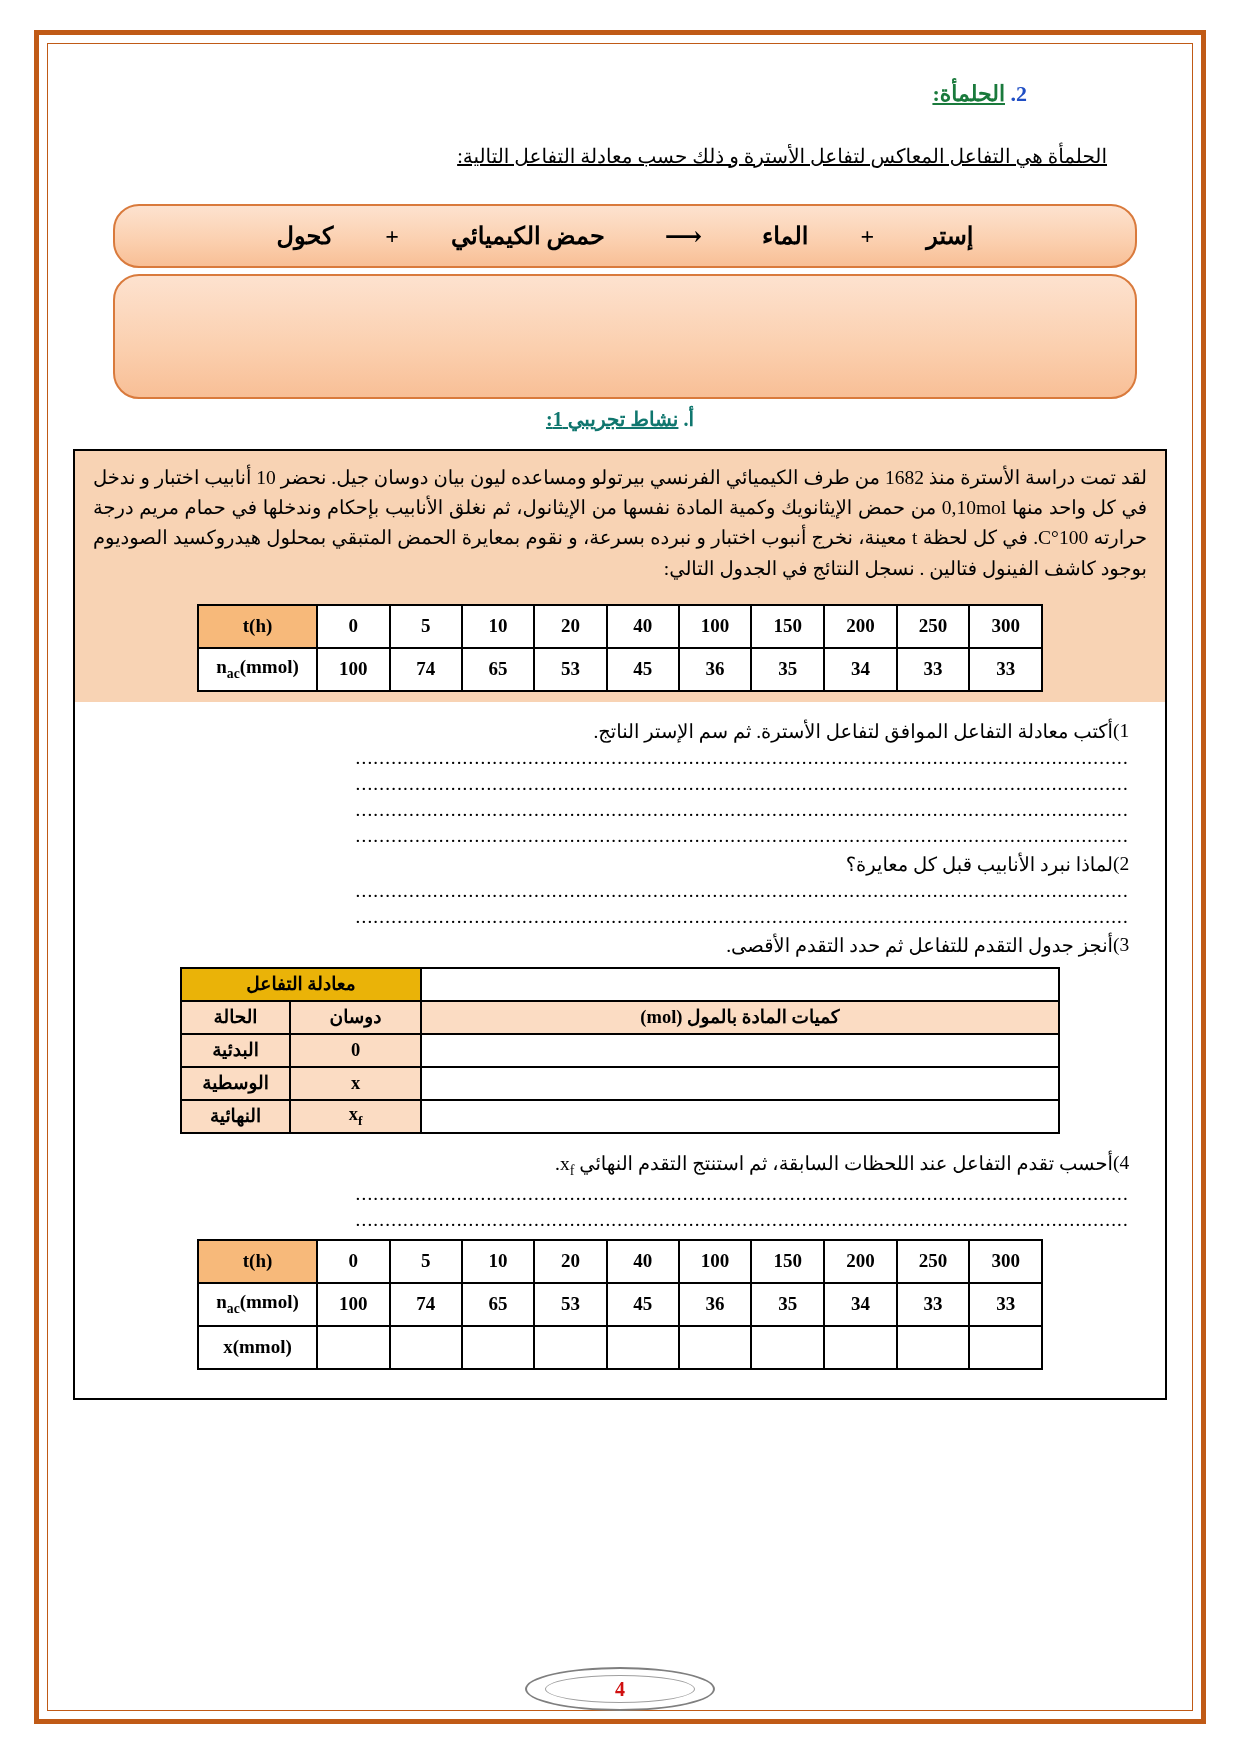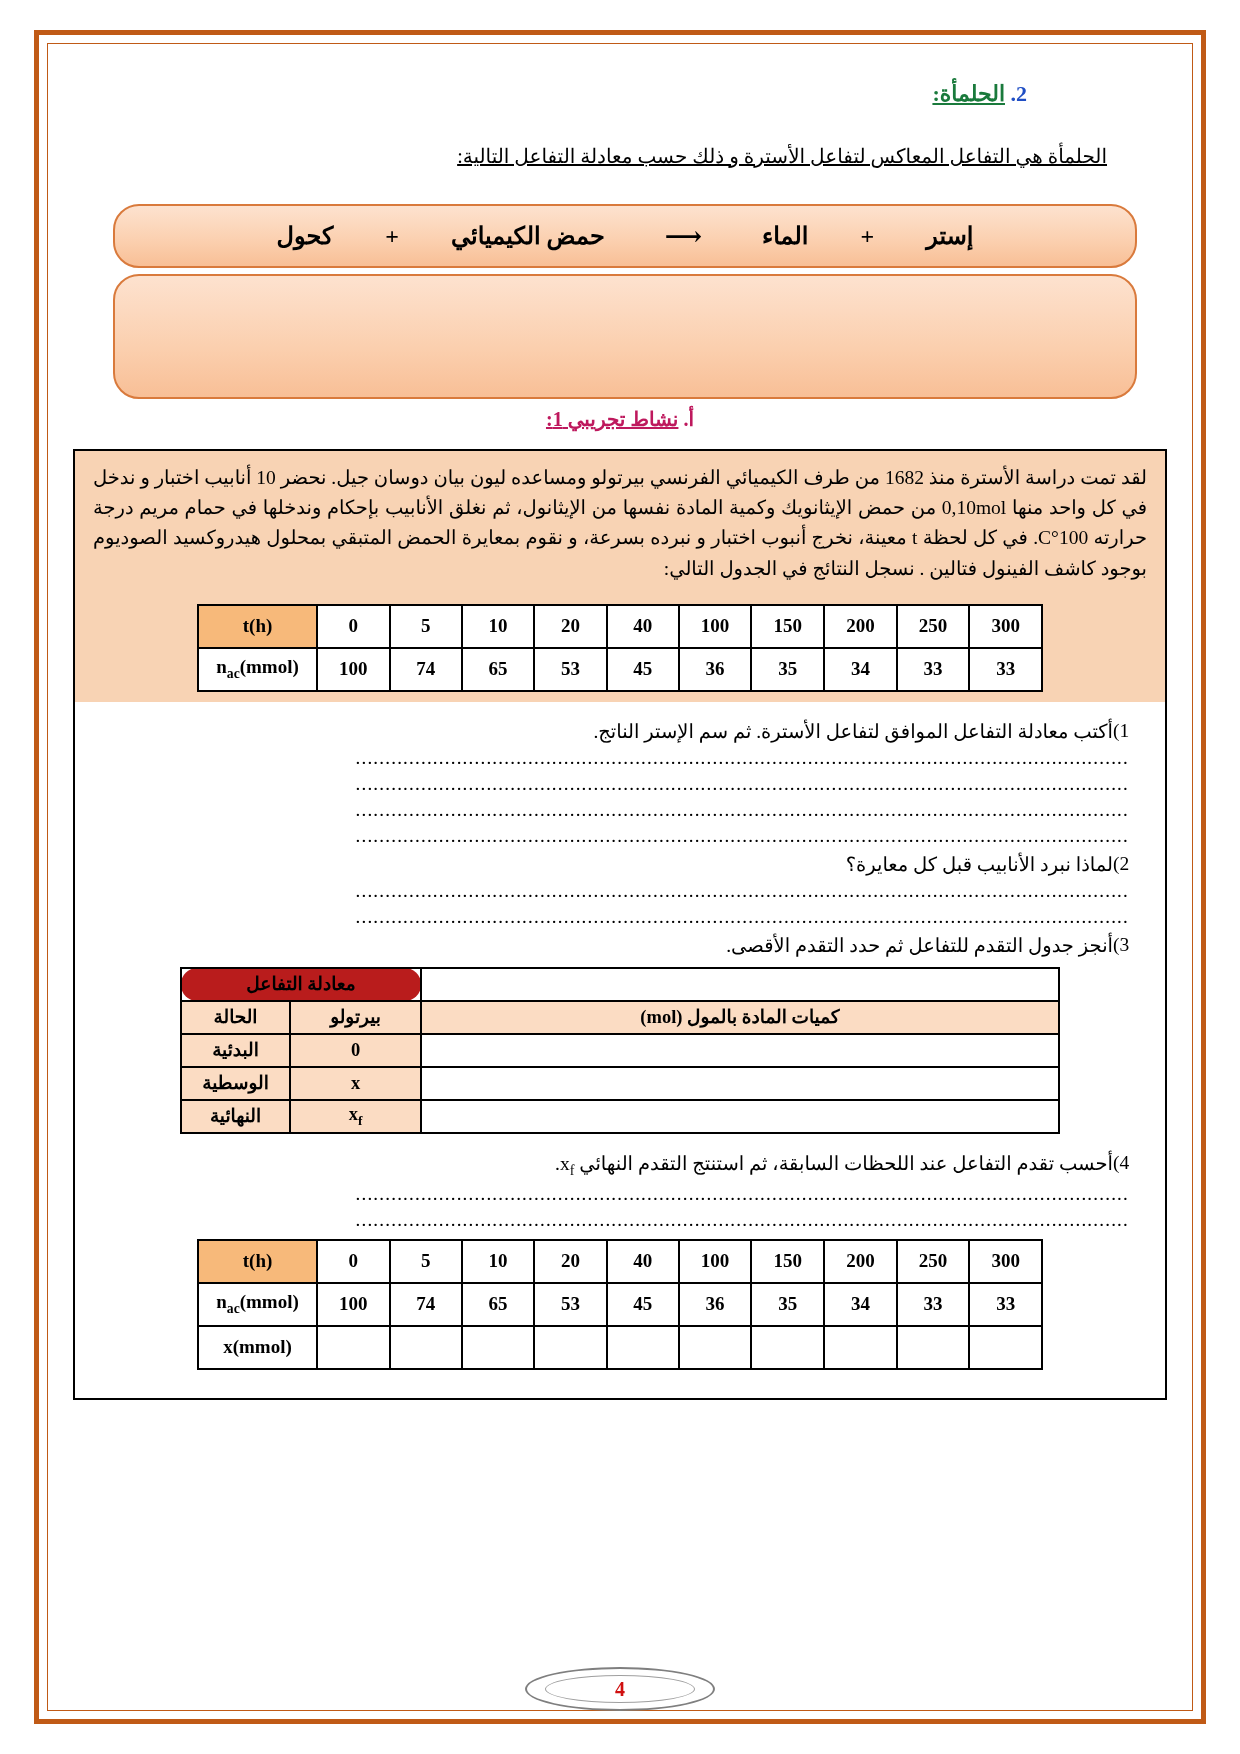--- a/index.html
+++ b/index.html
@@ -84,21 +84,21 @@
     text-align: center;
     color: #1f8f4a;
     font-weight: bold;
     font-size: 20px;
     text-decoration: underline;
   }
   .sec-1 .n { color:#1f4ec4; }
   .sec-a {
     margin-top: 8px;
     text-align: center;
-    color: #be185d;
+    color: #0f766e;
     font-weight: bold;
     font-size: 20px;
   }
   .sec-a .u { text-decoration: underline; }
 
   
   .activity {
     margin-top: 18px;
     border: 2px solid #000;
     background: #ffffff;
@@ -165,21 +165,21 @@
     width: 880px;
   }
   table.adv td {
     border: 2px solid #000;
     font-size: 18.5px;
     height: 33px;
     text-align: center;
     font-weight: bold;
     padding: 2px 6px;
   }
-  table.adv td.eqhdr { background:#b91c1c; width: 240px; border-radius: 16px; }
+  table.adv td.eqhdr { background:#eab308; width: 240px; }
   table.adv td.blank { background:#ffffff; }
   table.adv td.sub { background:#fbdcc3; }
   table.adv td.state { background:#fbdcc3; width: 100px; }
   table.adv td.adva { background:#fbdcc3; width: 120px; }
   table.adv td.wide { background:#ffffff; }
 
   .bottom-tables { padding: 0 0 12px 0; }
 
   
   .pagenum-wrap {
@@ -297,21 +297,21 @@
         </div>
 
         <table class="adv">
           <tbody>
               <tr>
             <td class="blank"></td>
             <td class="eqhdr" colspan="2">معادلة التفاعل</td>
           </tr>
           <tr>
             <td class="sub">كميات المادة بالمول (mol)</td>
-            <td class="adva">بيرتولو</td>
+            <td class="adva">دوسان</td>
             <td class="state">الحالة</td>
           </tr>
           <tr>
             <td class="wide"></td>
             <td class="adva">0</td>
             <td class="state">البدئية</td>
           </tr>
           <tr>
             <td class="wide"></td>
             <td class="adva">x</td>

